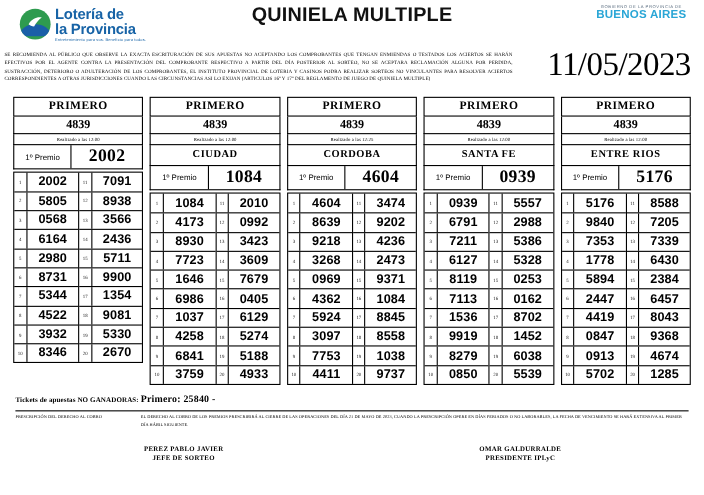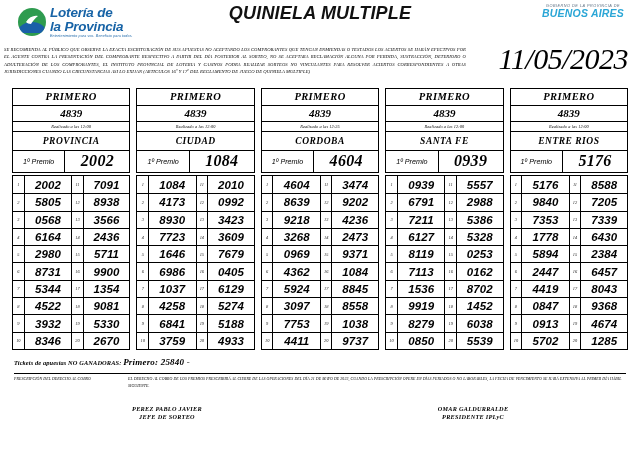--- a/index.html
+++ b/index.html
@@ -4,21 +4,21 @@
 <style>
   * { box-sizing: border-box; }
   html, body {
     margin: 0; padding: 0;
     width: 640px; height: 450px;
     background: #ffffff;
     font-family: "Liberation Serif", serif;
     color: #000;
     overflow: hidden;
   }
-  .page { position: relative; width: 640px; height: 450px; font-style: italic; }
+  .page { position: relative; width: 640px; height: 450px; }
 
   
   .header { position: relative; height: 44px; }
   .logo-block {
     position: absolute; left: 18px; top: 6px;
     display: flex; align-items: center; gap: 4px;
   }
   .logo-mark {
     width: 28px; height: 28px; border-radius: 50%;
     background: #2e9b4f;
@@ -186,23 +186,20 @@
       <div class="col">
         <div>
           <div class="cbox">
             <div class="c-title">PRIMERO</div>
           </div>
           <div class="cbox">
             <div class="c-draw">4839</div>
           </div>
           <div class="cbox">
             <div class="c-time">Realizado a las  12:00</div>
-          </div>
-          <div class="cbox">
-            <div class="c-place">PROVINCIA</div>
           </div>
           <div class="cbox">
             <div class="c-prize">
               <div class="c-prize-label">1º Premio</div>
               <div class="c-prize-value">2002</div>
             </div>
           </div>
         </div>
         <div class="grid">
           <div class="half">

